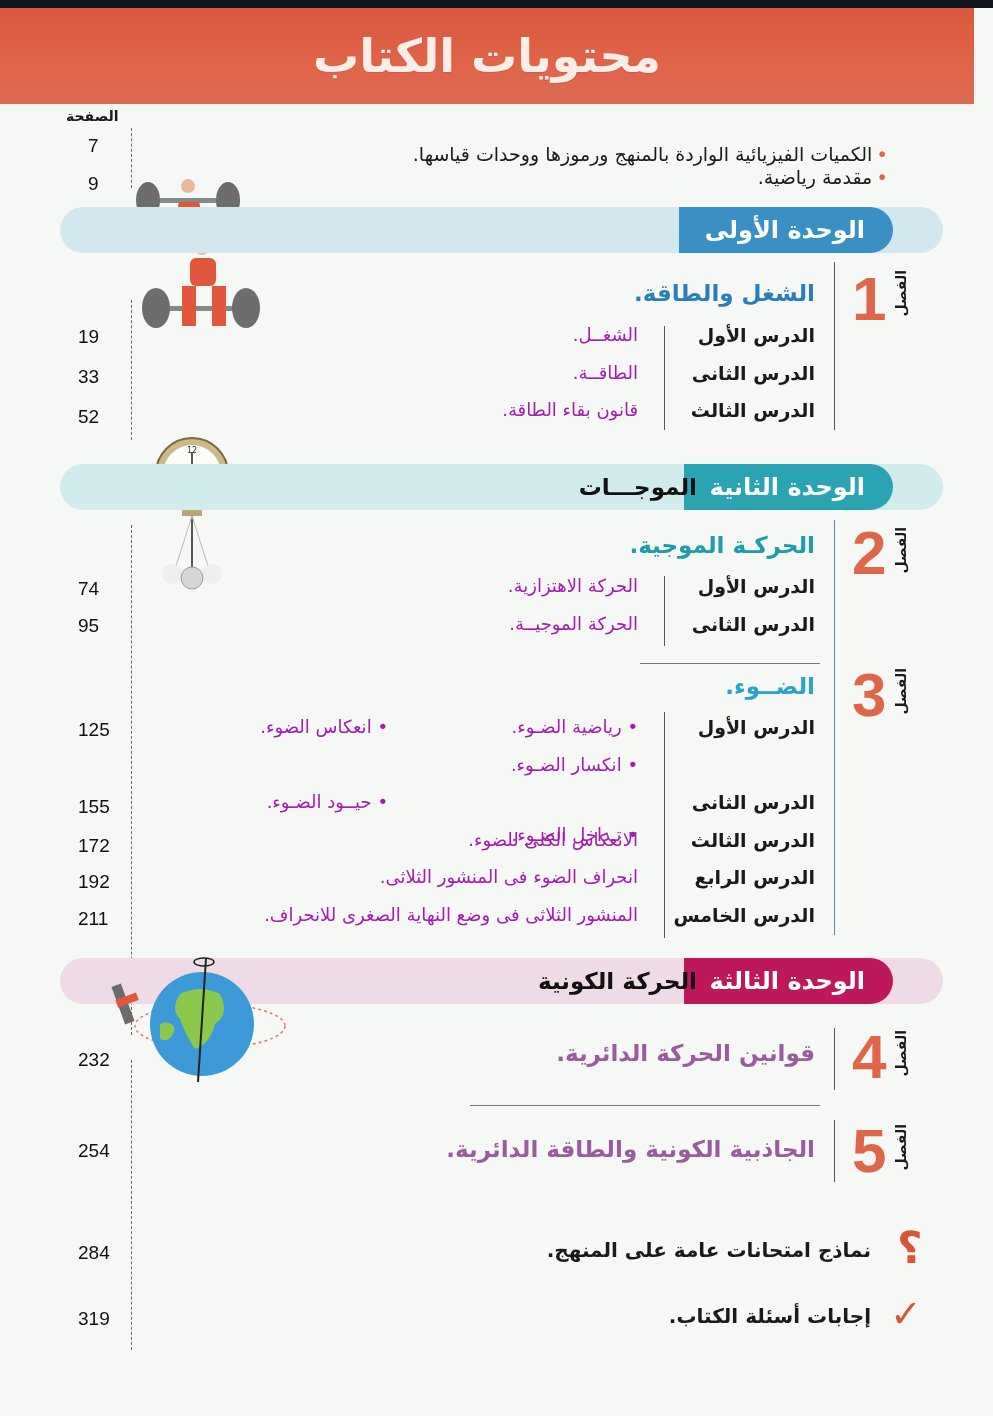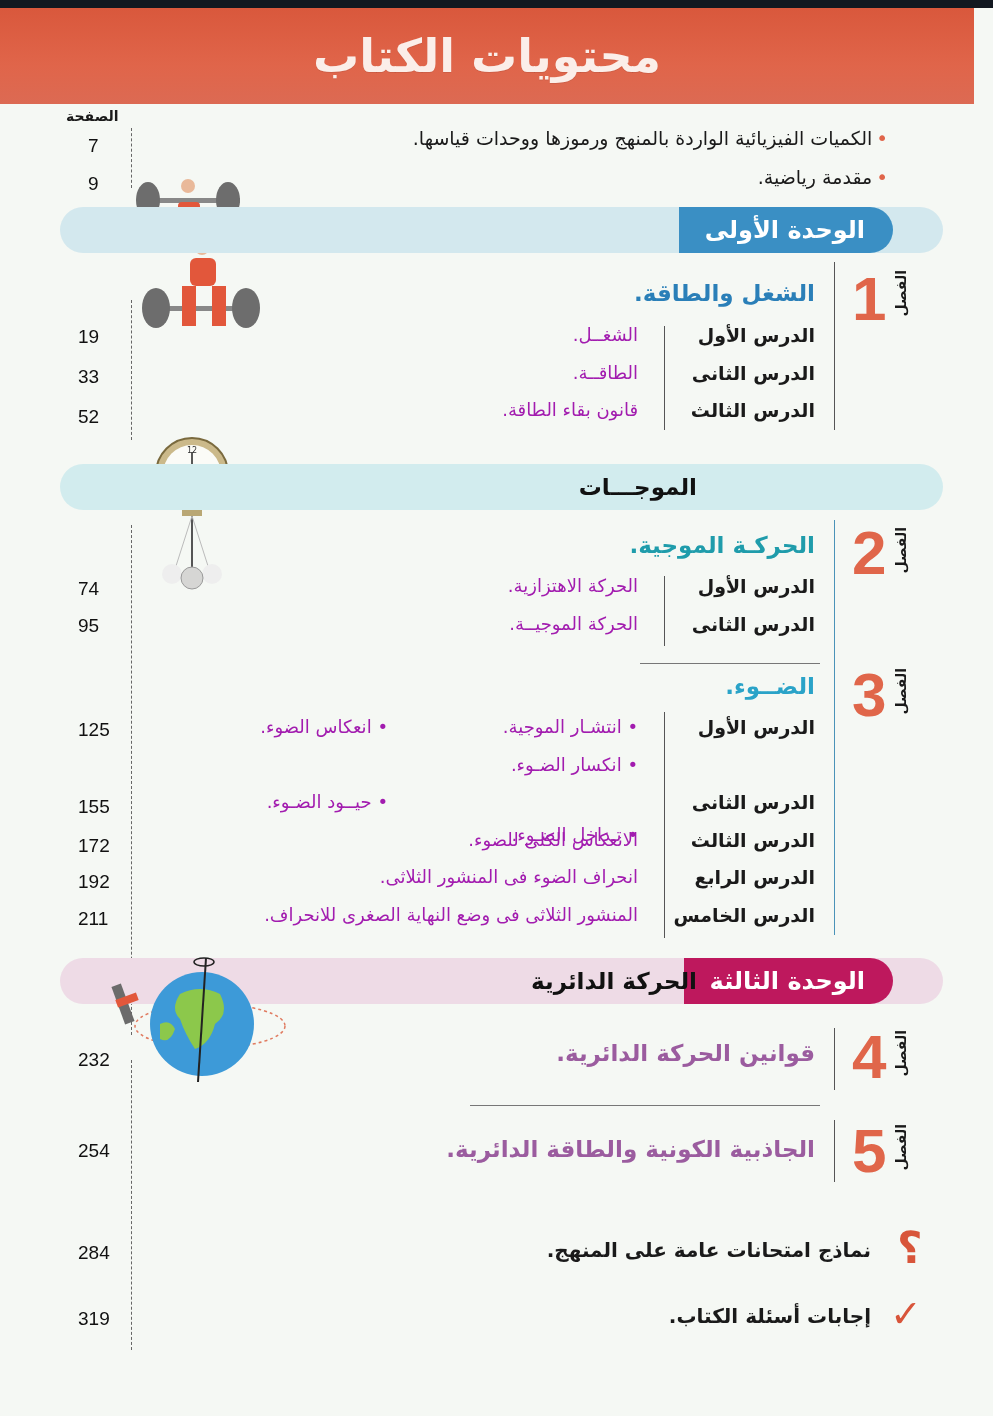--- a/index.html
+++ b/index.html
@@ -67,21 +67,21 @@
   <h1>محتويات الكتاب</h1>
 </div>
 
 <div class="page-label">الصفحة</div>
 
 <div class="dash-col" style="top:128px;height:60px;"></div>
 <div class="dash-col" style="top:300px;height:140px;"></div>
 <div class="dash-col" style="top:525px;height:510px;"></div>
 <div class="dash-col" style="top:1060px;height:290px;"></div>
 
-<div class="intro-line" style="top:126px;margin-left:44px;">
+<div class="intro-line" style="top:142px;margin-left:44px;">
   <span class="dot">•</span><span>الكميات الفيزيائية الواردة بالمنهج ورموزها ووحدات قياسها.</span>
 </div>
 <div class="pnum" style="top:135px;left:88px;">7</div>
 <div class="intro-line" style="top:165px;">
   <span class="dot">•</span><span>مقدمة رياضية.</span>
 </div>
 <div class="pnum" style="top:173px;left:88px;">9</div>
 
 <div style="position:absolute;left:130px;top:178px;">
   <svg width="140" height="160" viewBox="0 0 140 160">
@@ -137,20 +137,21 @@
     <line x1="42" y1="80" x2="42" y2="135" stroke="#555" stroke-width="2"></line>
     <line x1="42" y1="80" x2="26" y2="130" stroke="#bbb" stroke-width="1"></line>
     <line x1="42" y1="80" x2="58" y2="130" stroke="#bbb" stroke-width="1"></line>
     <circle cx="22" cy="138" r="10" fill="#eee"></circle>
     <circle cx="62" cy="138" r="10" fill="#eee"></circle>
     <circle cx="42" cy="142" r="11" fill="#d6d6d4" stroke="#999"></circle>
   </svg>
 </div>
 
 <div class="unit-bar" style="top:464px;background:#d2ecee;">
+  <div class="unit-tag" style="background:#2aa3b2;">الوحدة الثانية</div>
   <div class="unit-title" style="right:246px;">الموجـــات</div>
 </div>
 
 <div class="ch-label" style="left:893px;top:527px;">الفصل</div>
 <div class="ch-num" style="left:852px;top:522px;">2</div>
 <div class="vline blue" style="left:834px;top:520px;height:415px;"></div>
 <div class="ch-title" style="right:178px;top:532px;color:#1f9cab;">الحركـة الموجية.</div>
 <div class="vline" style="left:664px;top:576px;height:70px;"></div>
 
 <div class="lesson-name" style="top:575px;">الدرس الأول</div>
@@ -162,21 +163,21 @@
 <div class="pnum" style="top:615px;">95</div>
 
 <div class="hrule" style="left:640px;top:663px;width:180px;"></div>
 
 <div class="ch-label" style="left:893px;top:668px;">الفصل</div>
 <div class="ch-num" style="left:852px;top:664px;">3</div>
 <div class="ch-title" style="right:178px;top:673px;color:#2aa3c8;">الضــوء.</div>
 <div class="vline" style="left:664px;top:712px;height:226px;"></div>
 
 <div class="lesson-name" style="top:716px;">الدرس الأول</div>
-<div class="lesson-topic" style="right:355px;top:716px;"><span>•</span> <span>انتشـار الموجية.</span></div>
+<div class="lesson-topic" style="right:355px;top:716px;"><span>•</span> <span>رياضية الضـوء.</span></div>
 <div class="lesson-topic" style="right:605px;top:716px;"><span>•</span> <span>انعكاس الضوء.</span></div>
 <div class="pnum" style="top:719px;">125</div>
 <div class="lesson-topic" style="right:355px;top:754px;"><span>•</span> <span>انكسار الضـوء.</span></div>
 
 <div class="lesson-name" style="top:791px;">الدرس الثانى</div>
 <div class="lesson-topic" style="right:355px;top:824px;"><span>•</span> <span>تـداخل الضـوء.</span></div>
 <div class="lesson-topic" style="right:605px;top:791px;"><span>•</span> <span>حيــود الضـوء.</span></div>
 <div class="pnum" style="top:796px;">155</div>
 
 <div class="lesson-name" style="top:829px;">الدرس الثالث</div>
@@ -186,21 +187,21 @@
 <div class="lesson-name" style="top:866px;">الدرس الرابع</div>
 <div class="lesson-topic" style="right:355px;top:866px;">انحراف الضوء فى المنشور الثلاثى.</div>
 <div class="pnum" style="top:871px;">192</div>
 
 <div class="lesson-name" style="top:904px;">الدرس الخامس</div>
 <div class="lesson-topic" style="right:355px;top:904px;">المنشور الثلاثى فى وضع النهاية الصغرى للانحراف.</div>
 <div class="pnum" style="top:908px;">211</div>
 
 <div class="unit-bar" style="top:958px;background:#eedbe6;">
   <div class="unit-tag" style="background:#be185d;">الوحدة الثالثة</div>
-  <div class="unit-title" style="right:246px;">الحركة الدائرية</div>
+  <div class="unit-title" style="right:246px;">الحركة الكونية</div>
 </div>
 
 <div style="position:absolute;left:100px;top:944px;">
   <svg width="190" height="140" viewBox="0 0 190 140">
     <ellipse cx="110" cy="82" rx="75" ry="22" fill="none" stroke="#e07a5f" stroke-width="1.5" stroke-dasharray="3 3"></ellipse>
     <circle cx="102" cy="80" r="52" fill="#3d9ad8"></circle>
     <path d="M80 50 q20 -10 40 0 q10 20 -5 30 q-5 20 -20 25 q-10 -15 -15 -30 q-10 -10 0 -25z" fill="#8cc84b"></path>
     <path d="M60 80 q10 -5 15 5 q-5 15 -15 10z" fill="#8cc84b"></path>
     <line x1="106" y1="14" x2="98" y2="138" stroke="#222" stroke-width="2"></line>
     <ellipse cx="104" cy="18" rx="10" ry="4" fill="none" stroke="#222" stroke-width="1.5"></ellipse>

